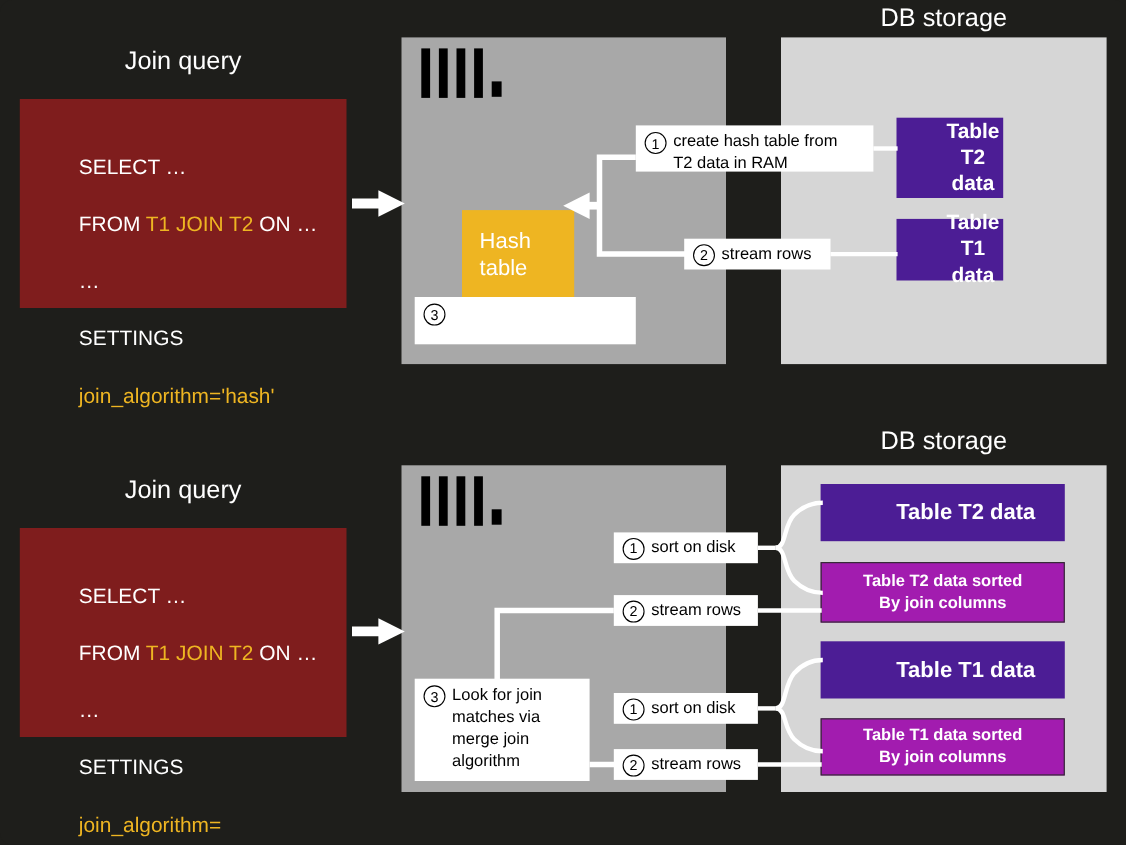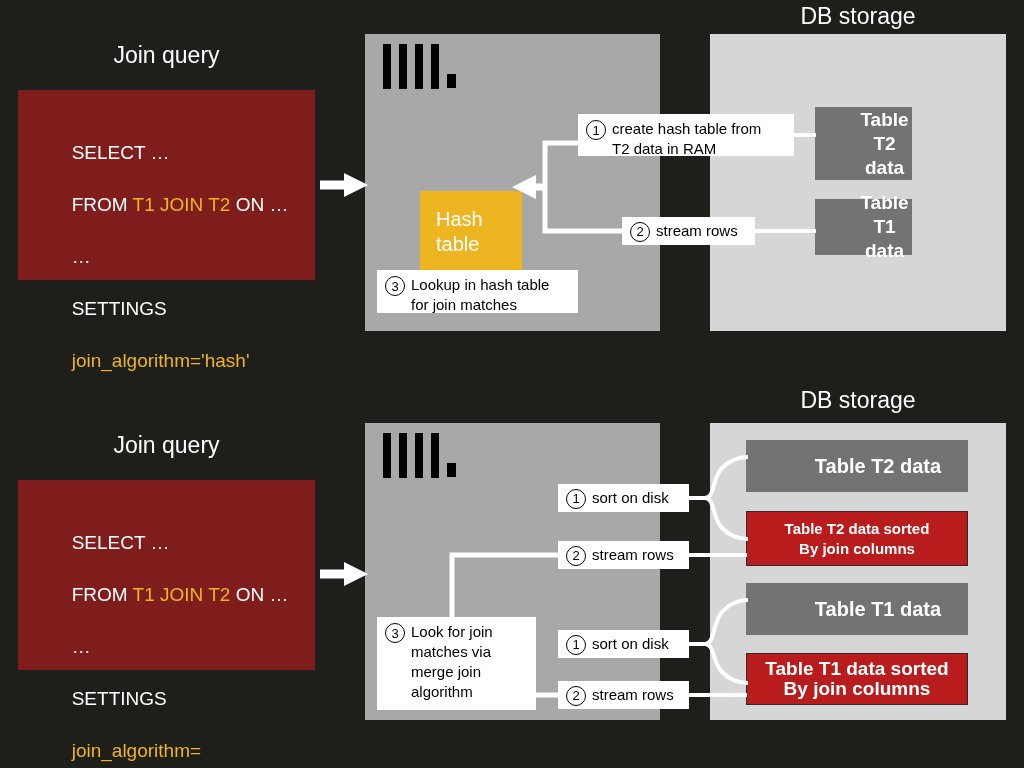--- a/index.html
+++ b/index.html
@@ -90,32 +90,32 @@
     border-radius: 50%;
     font-size: 13px;
     line-height: 1;
     margin-right: 6px;
     margin-top: 1px;
   }
   .callout .txt { white-space: pre-line; }
 
   
   .tbl-dark {
-    background: #737373;
+    background: #4c1d95;
     color: #ffffff;
     font-weight: bold;
     display: flex;
     align-items: center;
     justify-content: center;
     text-align: center;
     white-space: pre-line;
     padding-left: 42px;
   }
   .tbl-gold {
-    background: #b91c1c;
+    background: #a21caf;
     border: 1.5px solid #2c2c2c;
     color: #ffffff;
     font-weight: bold;
     display: flex;
     align-items: center;
     justify-content: center;
     text-align: center;
     white-space: pre-line;
     line-height: 20px;
   }
@@ -169,22 +169,20 @@
 T2 data in RAM</span>
   </div>
 
   <div class="abs callout" style="left:622px; top:217px; width:133px; height:28px; align-items:center;">
     <span class="num">2</span>
     <span class="txt">stream rows</span>
   </div>
 
   <div class="abs callout" style="left:377px; top:270px; width:201px; height:43px;">
     <span class="num">3</span>
-    <span class="txt">Lookup in hash table
-for join matches</span>
   </div>
 
   <div class="abs heading" style="left:710px; top:387px; width:296px;">DB storage</div>
 
   <div class="abs heading" style="left:18px; top:432px; width:297px;">Join query</div>
 
   <div class="abs server-panel" style="left:365px; top:423px; width:295px; height:297px;"></div>
 
   <div class="abs db-panel" style="left:710px; top:423px; width:296px; height:297px;"></div>
 
@@ -207,21 +205,21 @@
     </div>
   </div>
 
   <div class="abs tbl-dark" style="left:746px; top:440px; width:222px; height:52px; font-size:20px;">Table T2 data</div>
 
   <div class="abs tbl-gold" style="left:746px; top:511px; width:222px; height:55px; font-size:15px;">Table T2 data sorted
 By join columns</div>
 
   <div class="abs tbl-dark" style="left:746px; top:583px; width:222px; height:52px; font-size:20px;">Table T1 data</div>
 
-  <div class="abs tbl-gold" style="left:746px; top:653px; width:222px; height:52px; font-size:19px;">Table T1 data sorted
+  <div class="abs tbl-gold" style="left:746px; top:653px; width:222px; height:52px; font-size:15px;">Table T1 data sorted
 By join columns</div>
 
   <div class="abs callout" style="left:558px; top:484px; width:131px; height:28px; align-items:center;">
     <span class="num">1</span>
     <span class="txt">sort on disk</span>
   </div>
 
   <div class="abs callout" style="left:558px; top:541px; width:131px; height:28px; align-items:center;">
     <span class="num">2</span>
     <span class="txt">stream rows</span>

